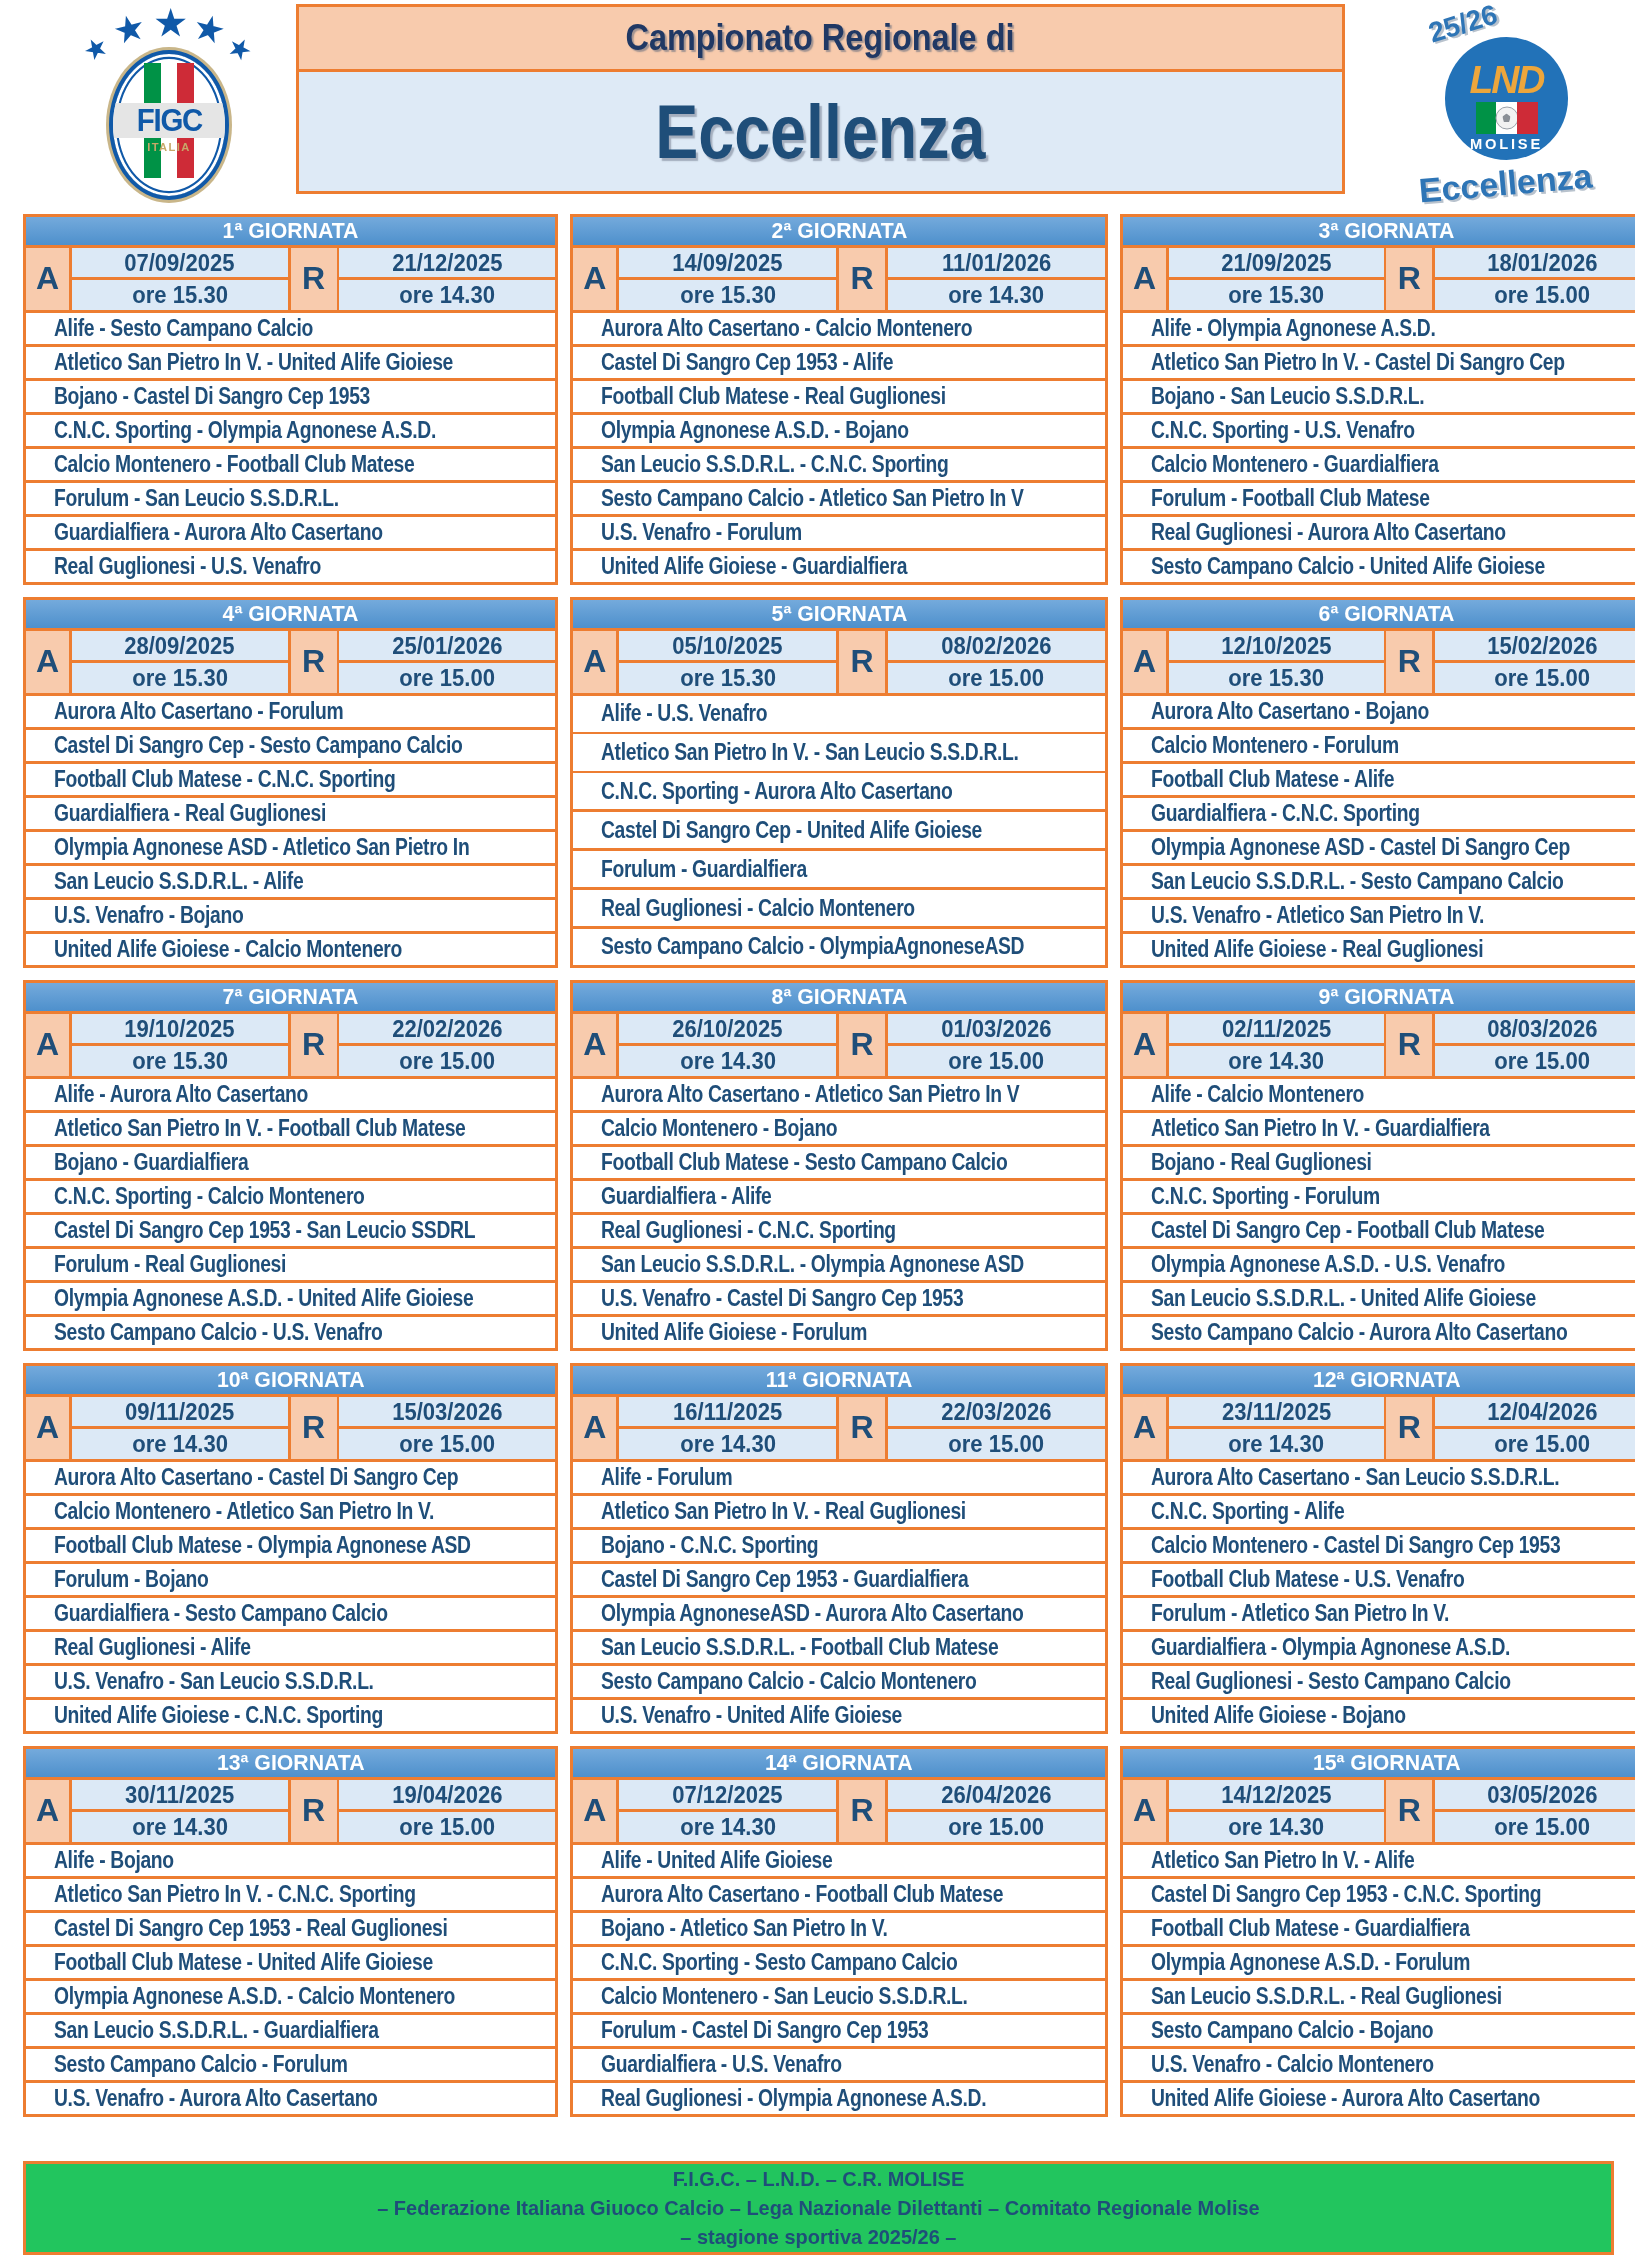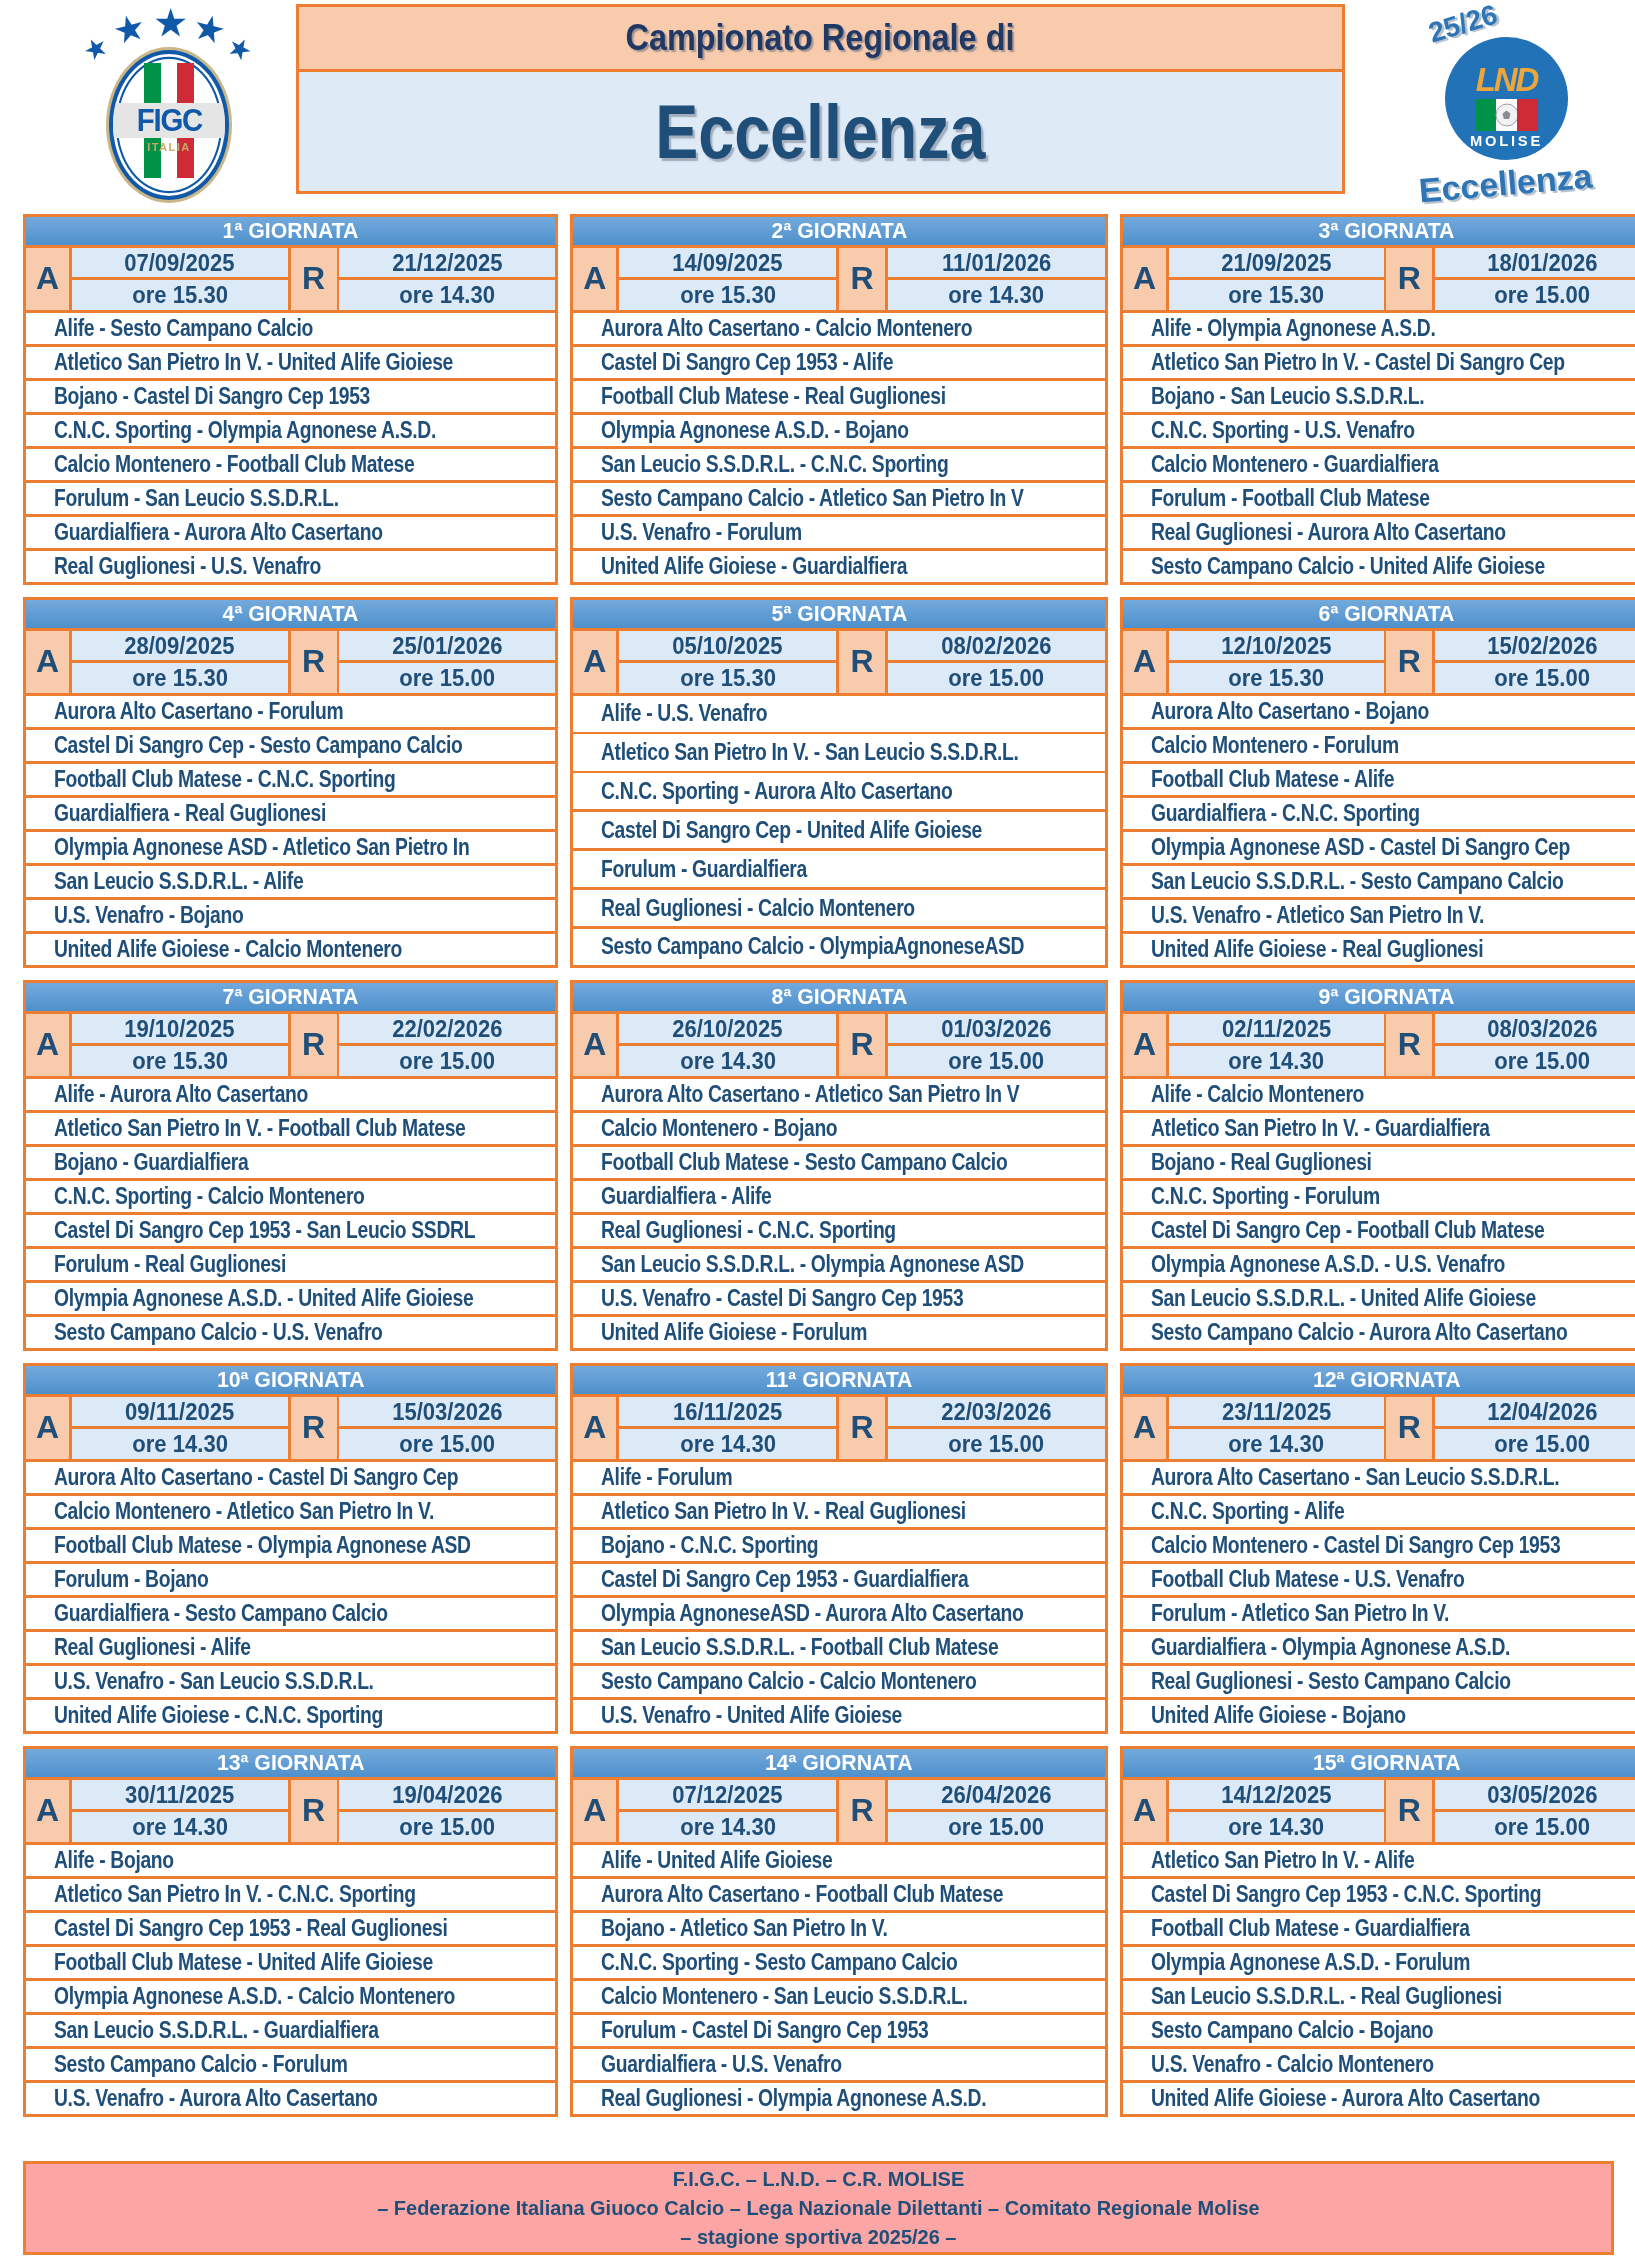--- a/index.html
+++ b/index.html
@@ -37,21 +37,21 @@
   .figc-band span{font-size:32px;color:#1059A8;letter-spacing:-1.4px;transform:scaleX(.92);}
   .figc-country{position:absolute;left:0;right:0;top:87px;text-align:center;
                 font-size:11.2px;color:#C7A869;letter-spacing:1.4px;}
 
   
   .lnd{position:absolute;right:21px;top:1.4px;width:217px;height:207px;}
   .lnd-season{position:absolute;left:31px;top:7px;font-size:28px;color:#2E75B6;
               transform:rotate(-17deg);text-shadow:2.1px 2.1px 0 #b8c2cd;}
   .lnd-circle{position:absolute;left:48px;top:36px;width:123px;height:123px;border-radius:50%;
               background:#2272B8;display:flex;flex-direction:column;align-items:center;justify-content:center;}
-  .lnd-acronym{font-size:33px;color:#EDA63C;font-style:italic;letter-spacing:-2.1px;line-height:1;margin-top:14px;}
+  .lnd-acronym{font-size:39px;color:#EDA63C;font-style:italic;letter-spacing:-2.1px;line-height:1;margin-top:14px;}
   .lnd-flag{width:62px;height:32px;display:flex;margin-top:2.8px;}
   .lnd-flag i{flex:1;position:relative;}
   .ball{position:absolute;left:50%;top:50%;transform:translate(-50%,-50%);width:21px;height:21px;
         border-radius:50%;background:#f2f2f2;border:0.7px solid #9aa0a8;}
   .ball::before{content:"";position:absolute;left:50%;top:50%;transform:translate(-50%,-50%);
         width:8.4px;height:8.4px;background:#8a8f96;clip-path:polygon(50% 0,100% 38%,81% 100%,19% 100%,0 38%);}
   .lnd-region{font-size:14.7px;color:#fff;letter-spacing:2.8px;margin-top:2.1px;}
   .lnd-competition{position:absolute;left:0;width:217px;top:163px;text-align:center;font-size:34px;
                    color:#2E75B6;transform:rotate(-5deg);text-shadow:2.1px 2.1px 0 #b8c2cd;}
 
@@ -68,21 +68,21 @@
   .ar span{font-size:32px;color:#1F4E79;}
   .dt{display:flex;flex-direction:column;gap:2.8px;min-width:0;}
   .cell{flex:1;background:#DCE9F6;display:flex;align-items:center;justify-content:center;overflow:hidden;}
   .cell span{display:inline-block;font-size:24.5px;transform:scaleX(.9);white-space:nowrap;}
   .m{flex:1;background:#fff;display:flex;align-items:center;padding-left:28px;overflow:hidden;}
   .m span{display:inline-block;font-size:23px;transform:scaleX(.84);transform-origin:left center;
           white-space:nowrap;letter-spacing:-0.4px;}
 
   
   .footer{position:absolute;left:23px;right:21px;top:2161px;height:94px;box-sizing:border-box;
-          background:#fca5a5;border:3.5px solid #ED7D31;
+          background:#22c55e;border:3.5px solid #ED7D31;
           display:flex;flex-direction:column;align-items:center;justify-content:center;gap:4.9px;}
   .footer span{display:inline-block;font-size:21px;transform:scaleX(.95);white-space:nowrap;}
 </style>
 </head>
 <body>
 
 <div class="page">
 
   <div class="header">
 

